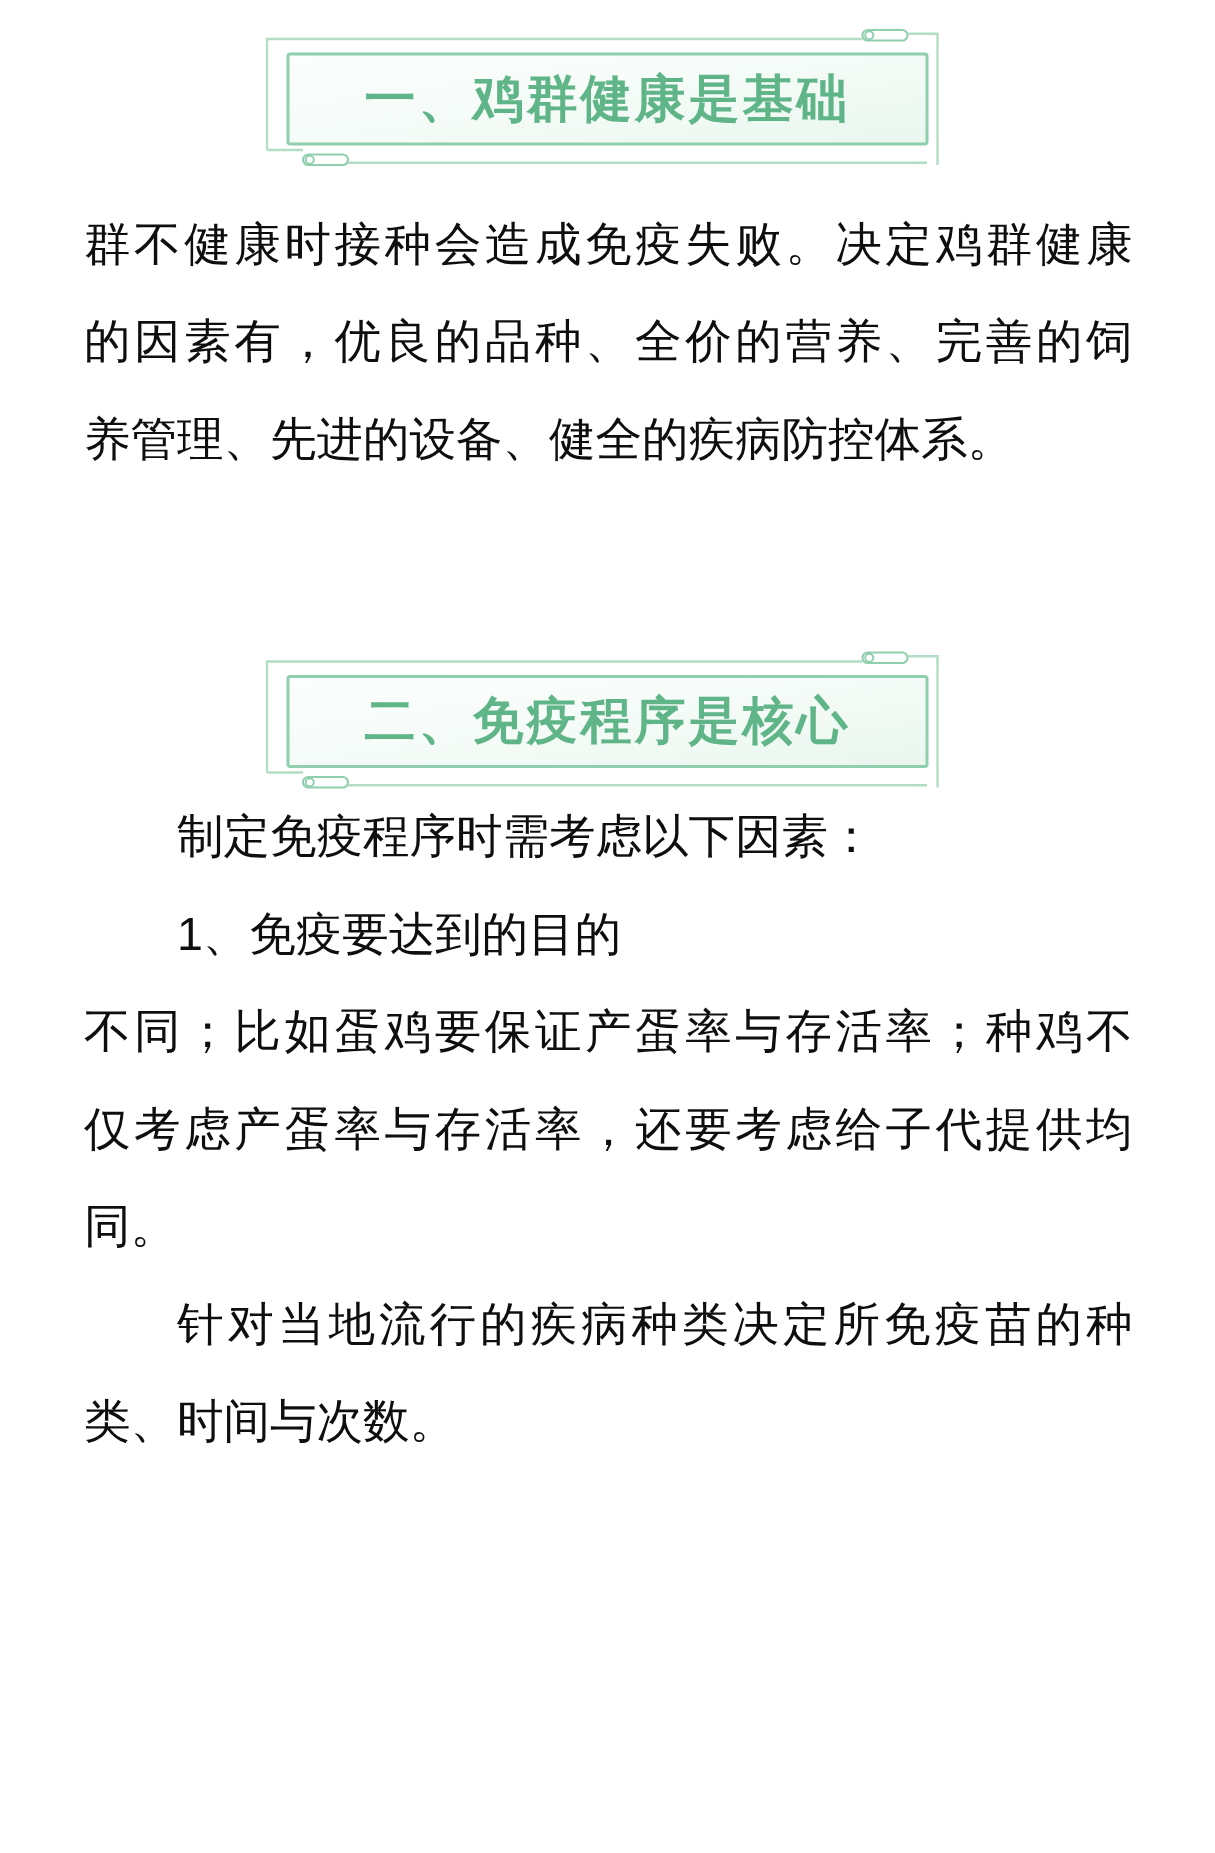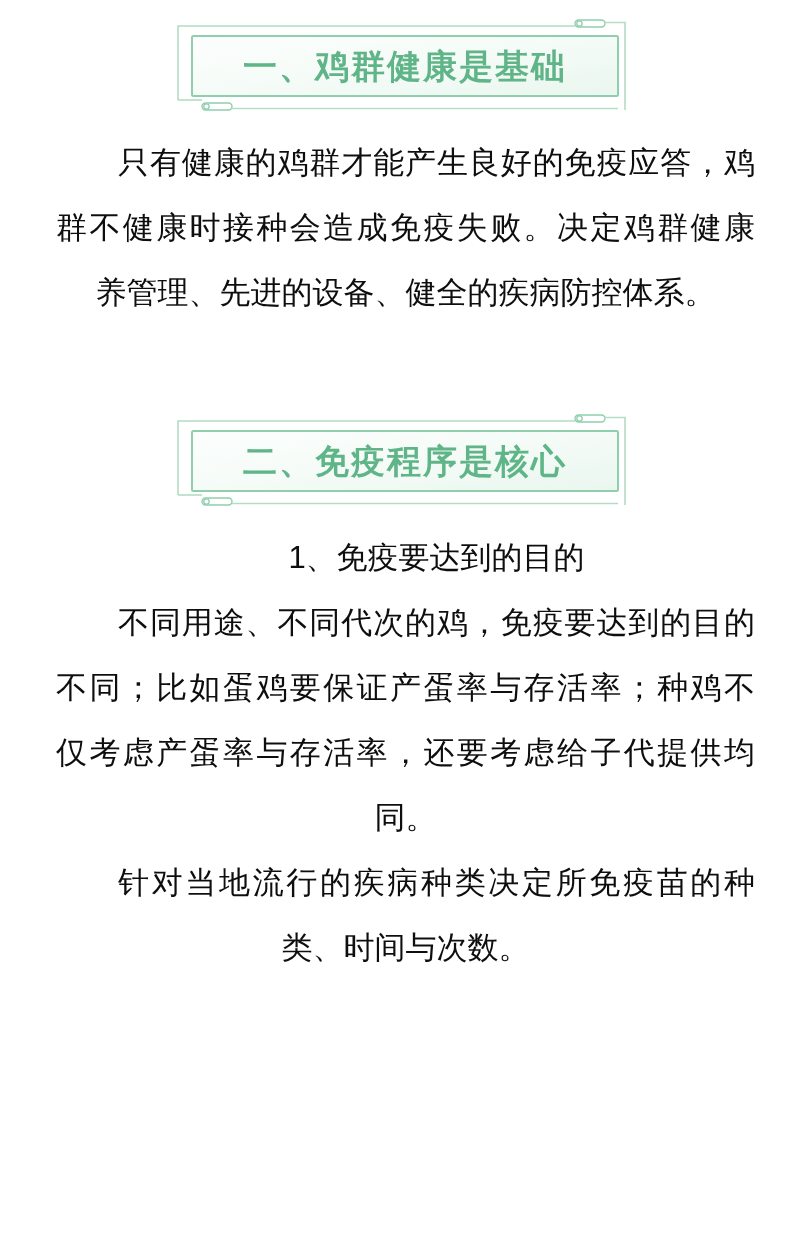--- a/index.html
+++ b/index.html
@@ -49,21 +49,21 @@
     position: absolute;
     left: 56px;
     width: 699px;
     color: #0e0e0e;
     font-size: 31px;
   }
   .line {
     height: 65px;
     line-height: 65px;
     white-space: nowrap;
-    text-align: center;
+    text-align: left;
   }
   .line.just {
     white-space: normal;
     text-align: justify;
     text-align-last: justify;
   }
   .line.indent {
     text-indent: 2em;
   }
 </style>
@@ -91,43 +91,43 @@
       <path d="M 428 3.5 L 448 3.5 L 448 91" fill="none" stroke="#b3ddc5" stroke-width="1.6"></path>
       <path d="M 1 81 L 25 81" fill="none" stroke="#b3ddc5" stroke-width="1.6"></path>
       <rect x="25" y="84" width="30" height="7" rx="3.5" fill="#ffffff" stroke="#8fcfad" stroke-width="1.4"></rect>
       <circle cx="29.5" cy="87.5" r="2.7" fill="#ffffff" stroke="#8fcfad" stroke-width="1.3"></circle>
       <path d="M 55 89.5 L 441 89.5" fill="none" stroke="#b3ddc5" stroke-width="1.6"></path>
     </svg>
     <div class="header-title">一、鸡群健康是基础</div>
   </section>
 
   <div class="text-block" style="top:130px">
-    <div class="line indent just">只有健康的鸡群才能产生良好的免疫应答，鸡</div>
     <div class="line just">群不健康时接种会造成免疫失败。决定鸡群健康</div>
+    <div class="line just">的因素有，优良的品种、全价的营养、完善的饲</div>
     <div class="line">养管理、先进的设备、健全的疾病防控体系。</div>
   </div>
 
-  <section class="header-block" style="top:414px">
+  <section class="header-block" style="top:434px">
     <svg width="456" height="96" viewBox="0 0 456 96">
       <rect x="15" y="17" width="426" height="60" rx="1.5" fill="url(#bannerFill)" stroke="#8fcfad" stroke-width="2"></rect>
       <path d="M 1 81 L 1 7 L 398 7" fill="none" stroke="#b3ddc5" stroke-width="1.6"></path>
       <rect x="398" y="1" width="30" height="7" rx="3.5" fill="#ffffff" stroke="#8fcfad" stroke-width="1.4"></rect>
       <circle cx="402.5" cy="4.5" r="2.7" fill="#ffffff" stroke="#8fcfad" stroke-width="1.3"></circle>
       <path d="M 428 3.5 L 448 3.5 L 448 91" fill="none" stroke="#b3ddc5" stroke-width="1.6"></path>
       <path d="M 1 81 L 25 81" fill="none" stroke="#b3ddc5" stroke-width="1.6"></path>
       <rect x="25" y="84" width="30" height="7" rx="3.5" fill="#ffffff" stroke="#8fcfad" stroke-width="1.4"></rect>
       <circle cx="29.5" cy="87.5" r="2.7" fill="#ffffff" stroke="#8fcfad" stroke-width="1.3"></circle>
       <path d="M 55 89.5 L 441 89.5" fill="none" stroke="#b3ddc5" stroke-width="1.6"></path>
     </svg>
     <div class="header-title">二、免疫程序是核心</div>
   </section>
 
   <div class="text-block" style="top:525px">
+    <div class="line indent">制定免疫程序时需考虑以下因素：</div>
     <div class="line indent">1、免疫要达到的目的</div>
-    <div class="line indent just">不同用途、不同代次的鸡，免疫要达到的目的</div>
     <div class="line just">不同；比如蛋鸡要保证产蛋率与存活率；种鸡不</div>
     <div class="line just">仅考虑产蛋率与存活率，还要考虑给子代提供均</div>
     <div class="line">同。</div>
     <div class="line indent just">针对当地流行的疾病种类决定所免疫苗的种</div>
     <div class="line">类、时间与次数。</div>
   </div>
 
 </div>
 
 </body></html>

